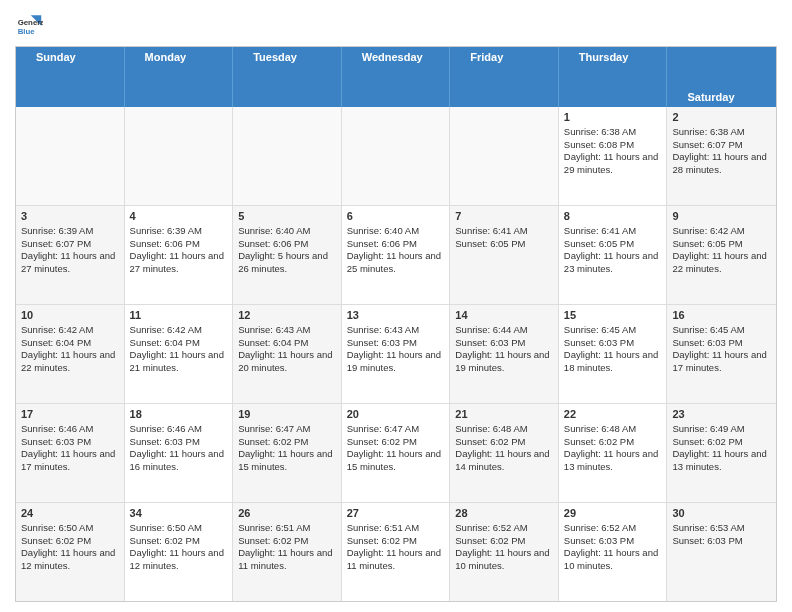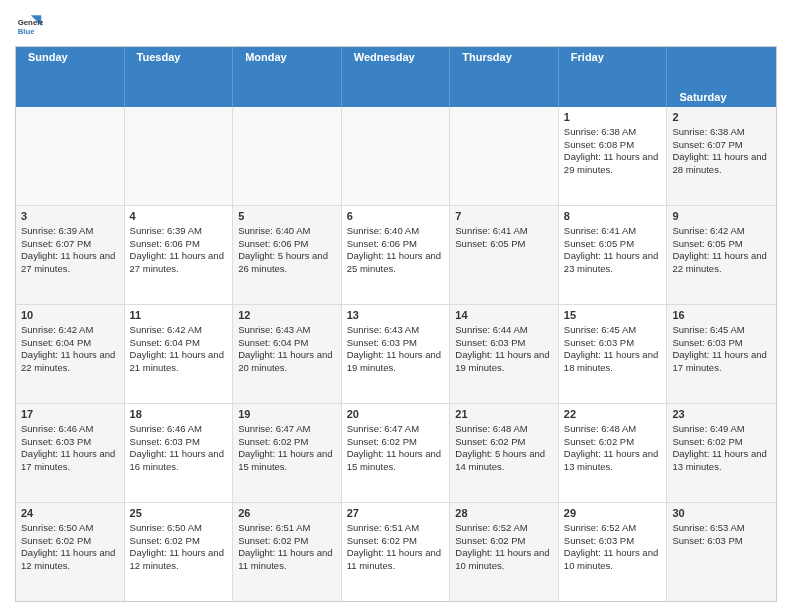--- a/index.html
+++ b/index.html
@@ -52,21 +52,21 @@
     }
     .cal-header {
       display: grid;
       grid-template-columns: repeat(7, 1fr);
       background: #3b82c4;
     }
     .cal-header-cell {
       color: #fff;
       font-size: 11px;
       font-weight: bold;
-      padding: 4px 12px;
+      padding: 4px 20px;
       border-right: 1px solid #5a9fd4;
     }
     .cal-header-cell:last-child { border-right: none; margin-top: 40px; }
     .cal-body {
       flex: 1;
       display: flex;
       flex-direction: column;
     }
     .cal-row {
       display: grid;
@@ -108,25 +108,25 @@
     </div>
     <div class="title-section">
       <div class="month-title"></div>
       <div class="location"></div>
     </div>
   </div>
 
   <div class="calendar">
     <div class="cal-header" id="cal-header-row">
         <div class="cal-header-cell">Sunday</div>
+        <div class="cal-header-cell">Monday</div>
         <div class="cal-header-cell">Tuesday</div>
-        <div class="cal-header-cell">Monday</div>
         <div class="cal-header-cell">Wednesday</div>
+        <div class="cal-header-cell">Friday</div>
         <div class="cal-header-cell">Thursday</div>
-        <div class="cal-header-cell">Friday</div>
         <div class="cal-header-cell">Saturday</div>
       </div>
     <div class="cal-body" id="cal-body">
         <div class="cal-row">
           <div class="cal-cell empty"></div>
           <div class="cal-cell empty"></div>
           <div class="cal-cell empty"></div>
           <div class="cal-cell empty"></div>
           <div class="cal-cell empty"></div>
           <div class="cal-cell"><span class="day-num">1</span><span>Sunrise: 6:38 AM</span><br><span>Sunset: 6:08 PM</span><br><span>Daylight: 11 hours and 29 minutes.</span></div>
@@ -148,27 +148,27 @@
           <div class="cal-cell"><span class="day-num">13</span><span>Sunrise: 6:43 AM</span><br><span>Sunset: 6:03 PM</span><br><span>Daylight: 11 hours and 19 minutes.</span></div>
           <div class="cal-cell shaded"><span class="day-num">14</span><span>Sunrise: 6:44 AM</span><br><span>Sunset: 6:03 PM</span><br><span>Daylight: 11 hours and 19 minutes.</span></div>
           <div class="cal-cell"><span class="day-num">15</span><span>Sunrise: 6:45 AM</span><br><span>Sunset: 6:03 PM</span><br><span>Daylight: 11 hours and 18 minutes.</span></div>
           <div class="cal-cell shaded"><span class="day-num">16</span><span>Sunrise: 6:45 AM</span><br><span>Sunset: 6:03 PM</span><br><span>Daylight: 11 hours and 17 minutes.</span></div>
         </div>
         <div class="cal-row">
           <div class="cal-cell shaded"><span class="day-num">17</span><span>Sunrise: 6:46 AM</span><br><span>Sunset: 6:03 PM</span><br><span>Daylight: 11 hours and 17 minutes.</span></div>
           <div class="cal-cell"><span class="day-num">18</span><span>Sunrise: 6:46 AM</span><br><span>Sunset: 6:03 PM</span><br><span>Daylight: 11 hours and 16 minutes.</span></div>
           <div class="cal-cell shaded"><span class="day-num">19</span><span>Sunrise: 6:47 AM</span><br><span>Sunset: 6:02 PM</span><br><span>Daylight: 11 hours and 15 minutes.</span></div>
           <div class="cal-cell"><span class="day-num">20</span><span>Sunrise: 6:47 AM</span><br><span>Sunset: 6:02 PM</span><br><span>Daylight: 11 hours and 15 minutes.</span></div>
-          <div class="cal-cell shaded"><span class="day-num">21</span><span>Sunrise: 6:48 AM</span><br><span>Sunset: 6:02 PM</span><br><span>Daylight: 5 hours and 14 minutes.</span></div>
+          <div class="cal-cell shaded"><span class="day-num">21</span><span>Sunrise: 6:48 AM</span><br><span>Sunset: 6:02 PM</span><br><span>Daylight: 11 hours and 14 minutes.</span></div>
           <div class="cal-cell"><span class="day-num">22</span><span>Sunrise: 6:48 AM</span><br><span>Sunset: 6:02 PM</span><br><span>Daylight: 11 hours and 13 minutes.</span></div>
           <div class="cal-cell shaded"><span class="day-num">23</span><span>Sunrise: 6:49 AM</span><br><span>Sunset: 6:02 PM</span><br><span>Daylight: 11 hours and 13 minutes.</span></div>
         </div>
         <div class="cal-row">
           <div class="cal-cell shaded"><span class="day-num">24</span><span>Sunrise: 6:50 AM</span><br><span>Sunset: 6:02 PM</span><br><span>Daylight: 11 hours and 12 minutes.</span></div>
-          <div class="cal-cell"><span class="day-num">25</span><span>Sunrise: 6:50 AM</span><br><span>Sunset: 6:02 PM</span><br><span>Daylight: 11 hours and 12 minutes.</span></div>
+          <div class="cal-cell"><span class="day-num">34</span><span>Sunrise: 6:50 AM</span><br><span>Sunset: 6:02 PM</span><br><span>Daylight: 11 hours and 12 minutes.</span></div>
           <div class="cal-cell shaded"><span class="day-num">26</span><span>Sunrise: 6:51 AM</span><br><span>Sunset: 6:02 PM</span><br><span>Daylight: 11 hours and 11 minutes.</span></div>
           <div class="cal-cell"><span class="day-num">27</span><span>Sunrise: 6:51 AM</span><br><span>Sunset: 6:02 PM</span><br><span>Daylight: 11 hours and 11 minutes.</span></div>
           <div class="cal-cell shaded"><span class="day-num">28</span><span>Sunrise: 6:52 AM</span><br><span>Sunset: 6:02 PM</span><br><span>Daylight: 11 hours and 10 minutes.</span></div>
           <div class="cal-cell"><span class="day-num">29</span><span>Sunrise: 6:52 AM</span><br><span>Sunset: 6:03 PM</span><br><span>Daylight: 11 hours and 10 minutes.</span></div>
           <div class="cal-cell shaded"><span class="day-num">30</span><span>Sunrise: 6:53 AM</span><br><span>Sunset: 6:03 PM</span><br></div>
         </div>
       </div>
   </div>
 </div>
 

